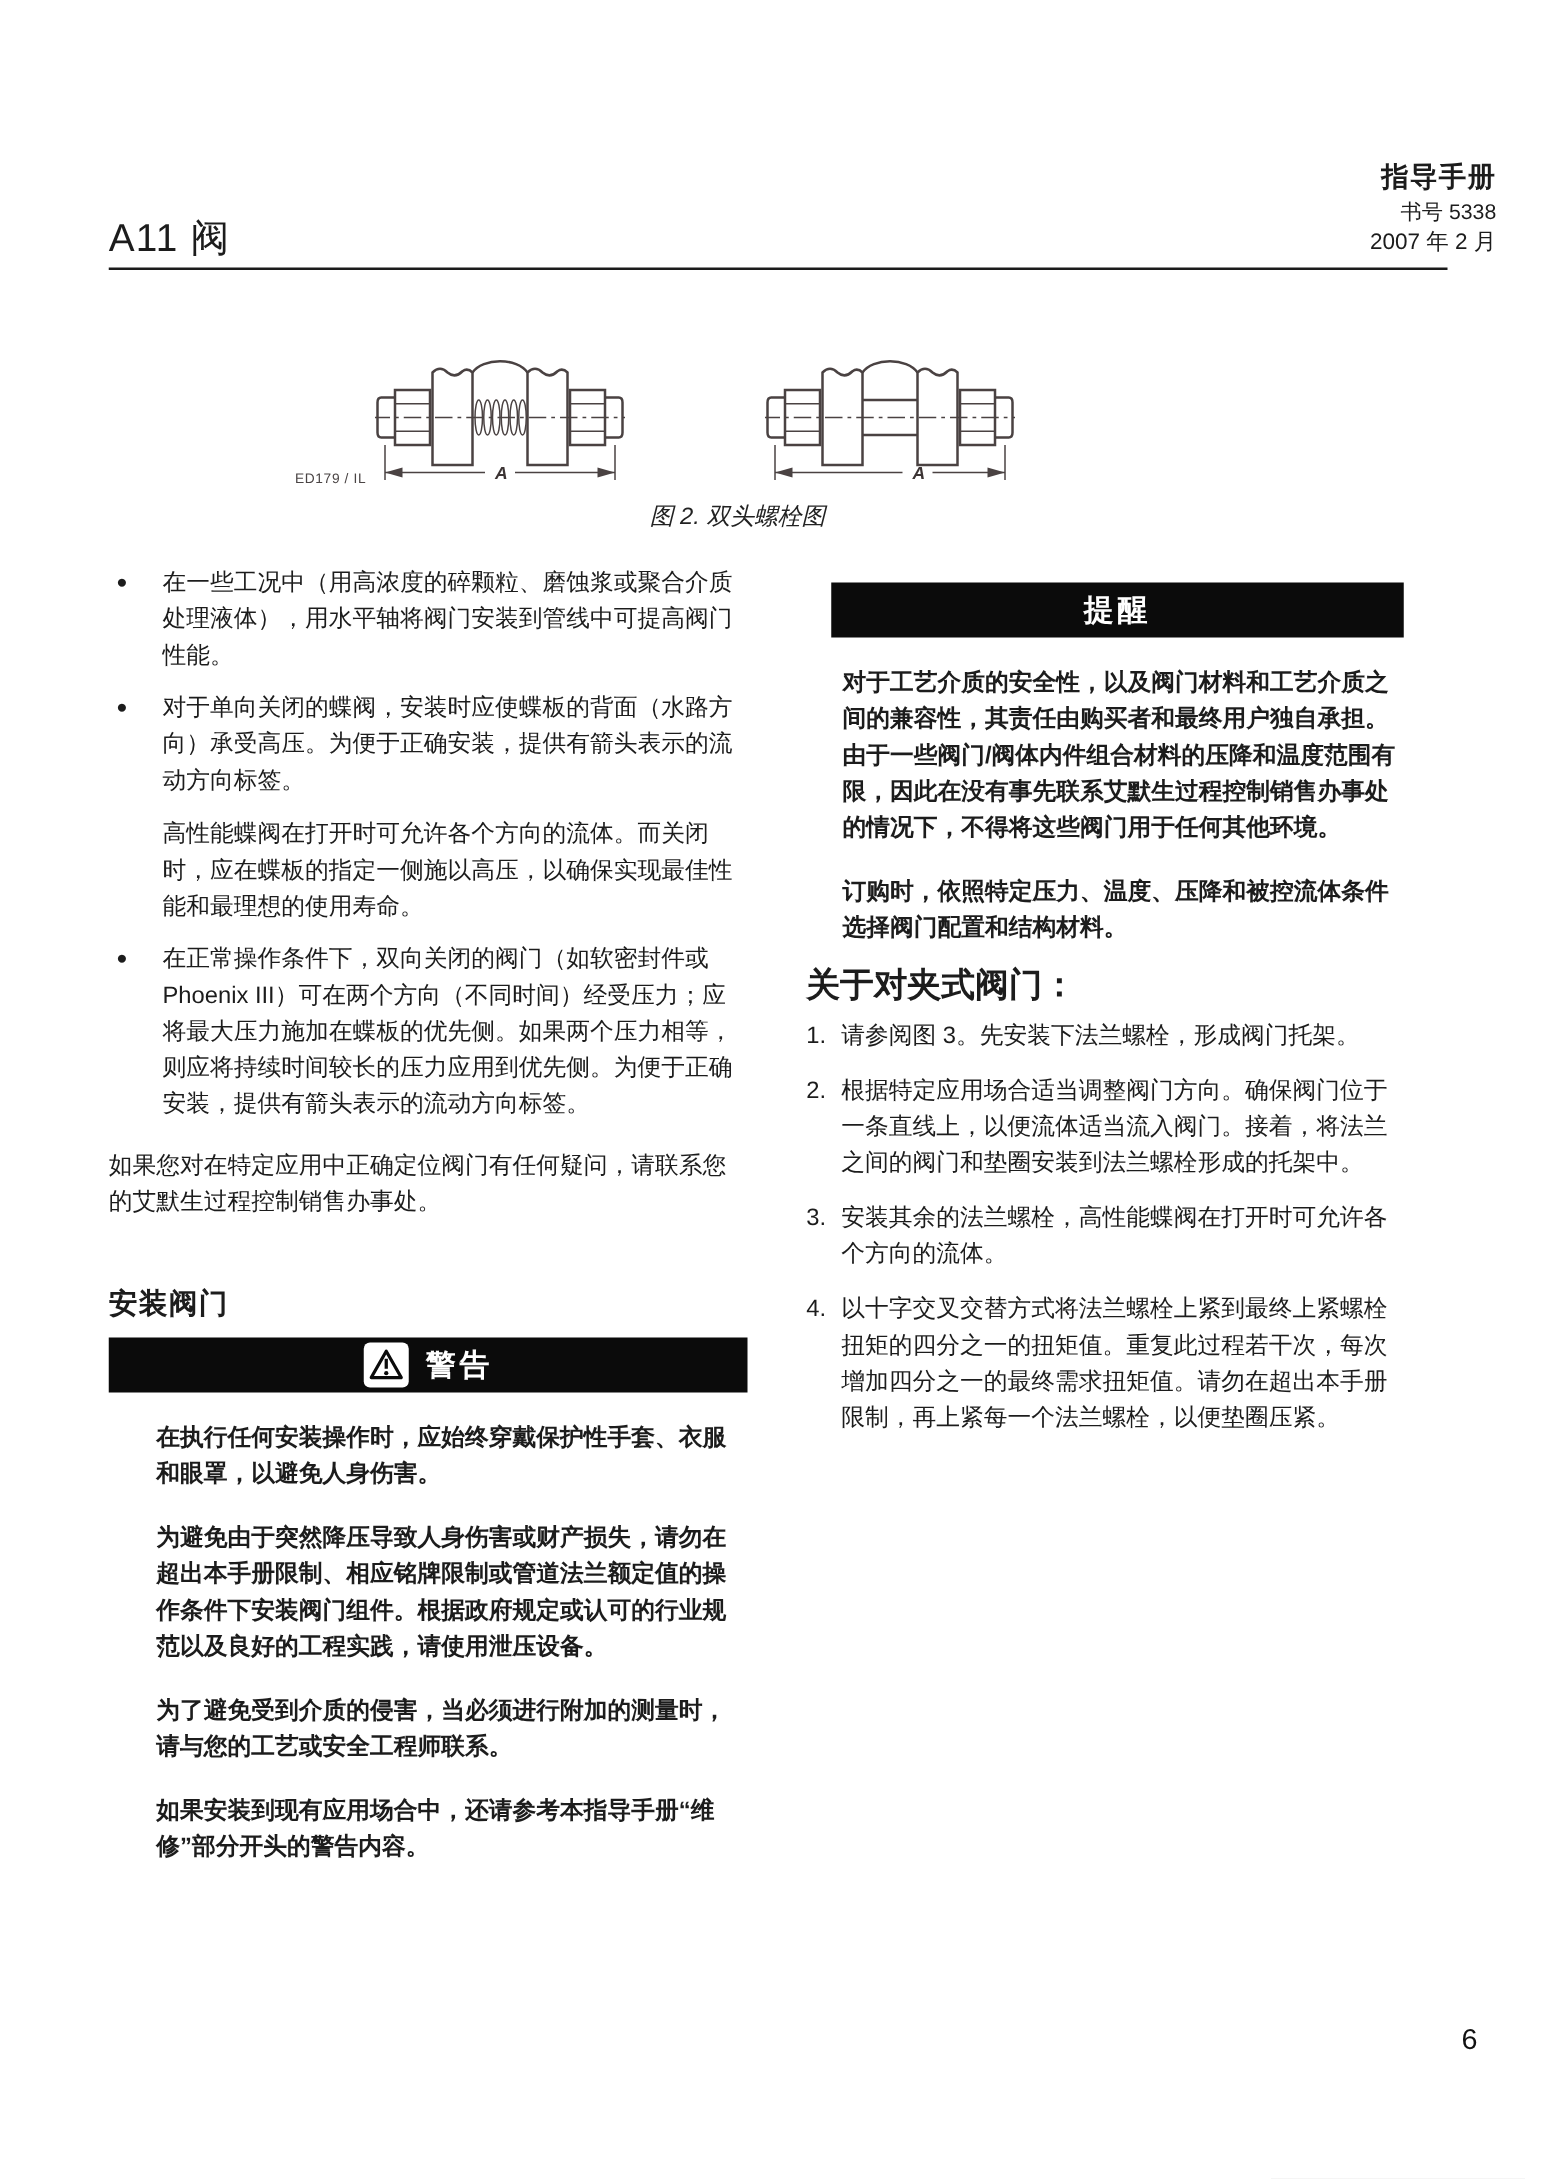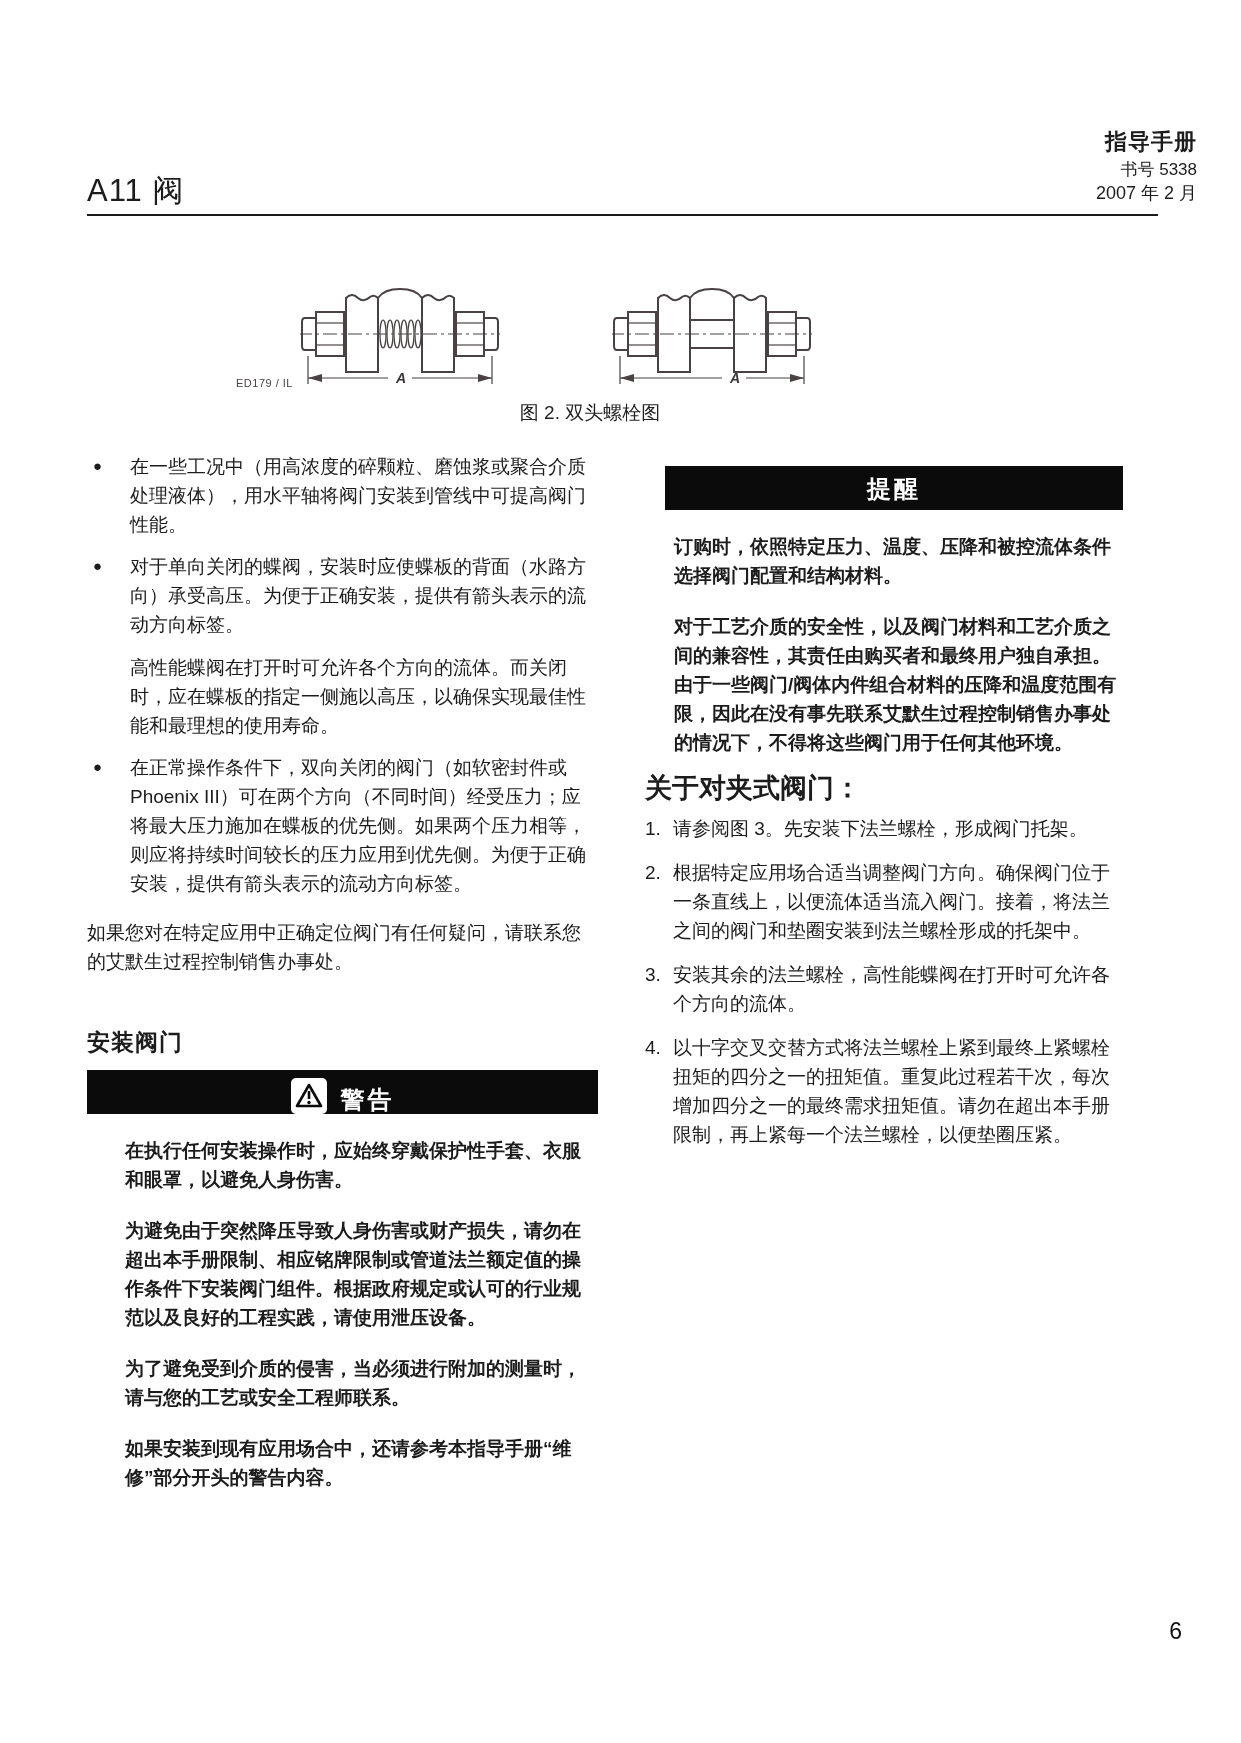--- a/index.html
+++ b/index.html
@@ -16,36 +16,36 @@
   .doc-date{font-size:18px;margin-top:2px;}
   .product-title{position:absolute;left:87px;top:170px;margin:0;font-size:31px;font-weight:400;letter-spacing:1px;}
   .rule{position:absolute;left:87px;top:214px;width:1071px;height:0;border-top:2px solid #1b1b1b;}
   
   .fig-area{position:absolute;left:0;top:0;width:100%;}
   .bolt{position:absolute;top:282px;}
   .bolt-1{left:300px;}
   .bolt-2{left:612px;}
   .fig-code{position:absolute;left:236px;top:377px;font-size:11px;color:#4a4444;letter-spacing:0.5px;}
   .fig-caption{position:absolute;left:320px;top:400px;width:540px;text-align:center;
-    font-size:19px;color:#222;}
+    font-size:19px;font-style:italic;color:#222;}
   
   .col{position:absolute;font-size:19px;line-height:29px;}
   .col-left{left:87px;top:452px;width:511px;}
   .col-right{left:645px;top:452px;width:478px;}
   
   .bullets{list-style:none;margin:0;padding:0;}
   .bullets li{position:relative;padding-left:43px;margin:0 0 13px 0;}
   .bullets li .marker{position:absolute;left:6px;top:-1px;font-size:15px;}
   .bullets li.sub{margin-top:14px;}
   .closing{margin:20px 0 0 0;}
   .section-heading{margin:52px 0 0 0;font-size:23px;font-weight:700;letter-spacing:1px;}
   
   .alert-bar{background:#0b0b0b;color:#ffffff;height:44px;display:flex;align-items:center;
     justify-content:center;gap:14px;font-size:24px;font-weight:700;letter-spacing:3px;}
-  .warning-bar{margin-top:13px;align-items:flex-end;}
+  .warning-bar{margin-top:13px;}
   .notice-bar{margin-top:14px;margin-left:20px;}
   .tri-icon{display:inline-flex;width:36px;height:36px;background:#ffffff;border-radius:5px;
     align-items:center;justify-content:center;}
   .alert-body{padding-left:38px;font-weight:700;}
   .alert-body p{margin:22px 0 0 0;}
   .col-right .alert-body{padding-left:29px;padding-right:2px;}
   
   .wafer-heading{margin:17px 0 0 0;font-size:27px;font-weight:700;}
   .steps{list-style:none;margin:11px 0 0 0;padding:0;}
   .steps li{position:relative;padding-left:28px;margin:0 0 15px 0;}
@@ -167,22 +167,22 @@
       <p>为了避免受到介质的侵害，当必须进行附加的测量时，请与您的工艺或安全工程师联系。</p>
       <p>如果安装到现有应用场合中，还请参考本指导手册“维修”部分开头的警告内容。</p>
     </div>
   </section>
 
   <section class="col col-right">
     <div class="alert-bar notice-bar">
       <span>提醒</span>
     </div>
     <div class="alert-body">
+      <p>对于工艺介质的安全性，以及阀门材料和工艺介质之间的兼容性，其责任由购买者和最终用户独自承担。由于一些阀门/阀体内件组合材料的压降和温度范围有限，因此在没有事先联系艾默生过程控制销售办事处的情况下，不得将这些阀门用于任何其他环境。</p>
       <p>订购时，依照特定压力、温度、压降和被控流体条件选择阀门配置和结构材料。</p>
-      <p>对于工艺介质的安全性，以及阀门材料和工艺介质之间的兼容性，其责任由购买者和最终用户独自承担。由于一些阀门/阀体内件组合材料的压降和温度范围有限，因此在没有事先联系艾默生过程控制销售办事处的情况下，不得将这些阀门用于任何其他环境。</p>
     </div>
 
     <h3 class="wafer-heading">关于对夹式阀门：</h3>
 
     <ol class="steps">
       <li>
         <span class="num">1.</span>
         <span>请参阅图 3。先安装下法兰螺栓，形成阀门托架。</span>
       </li>
       <li>

